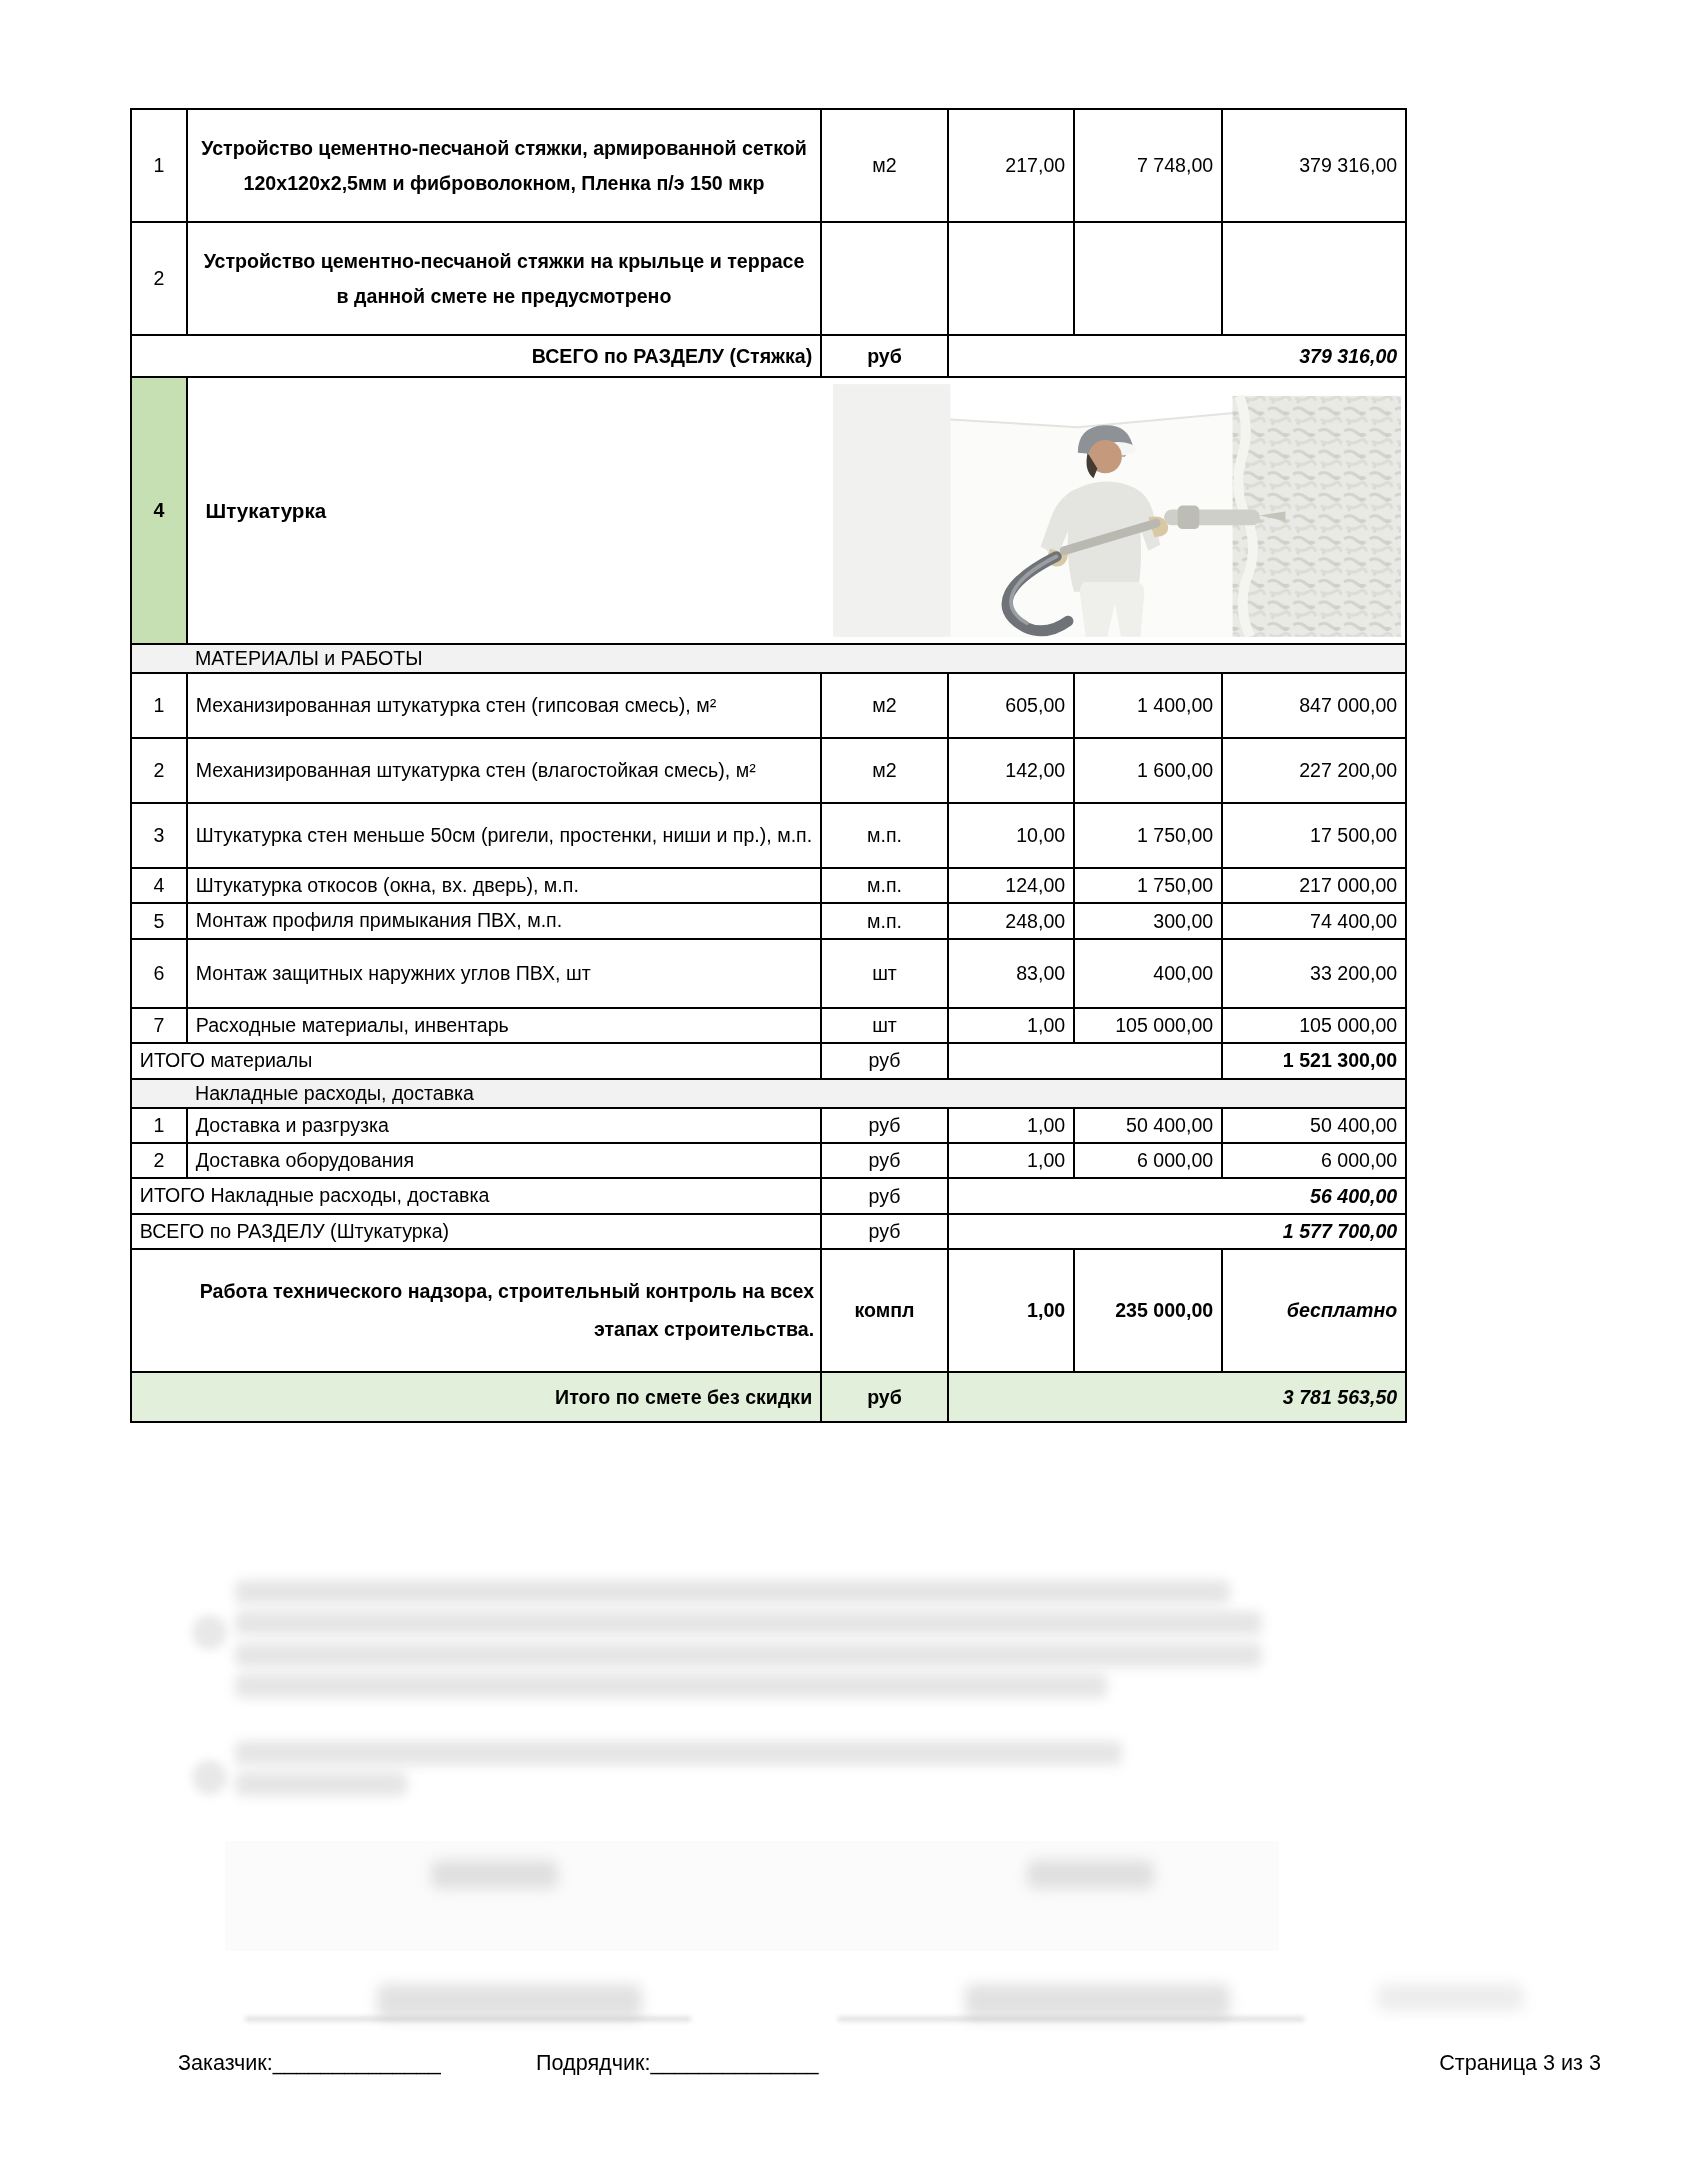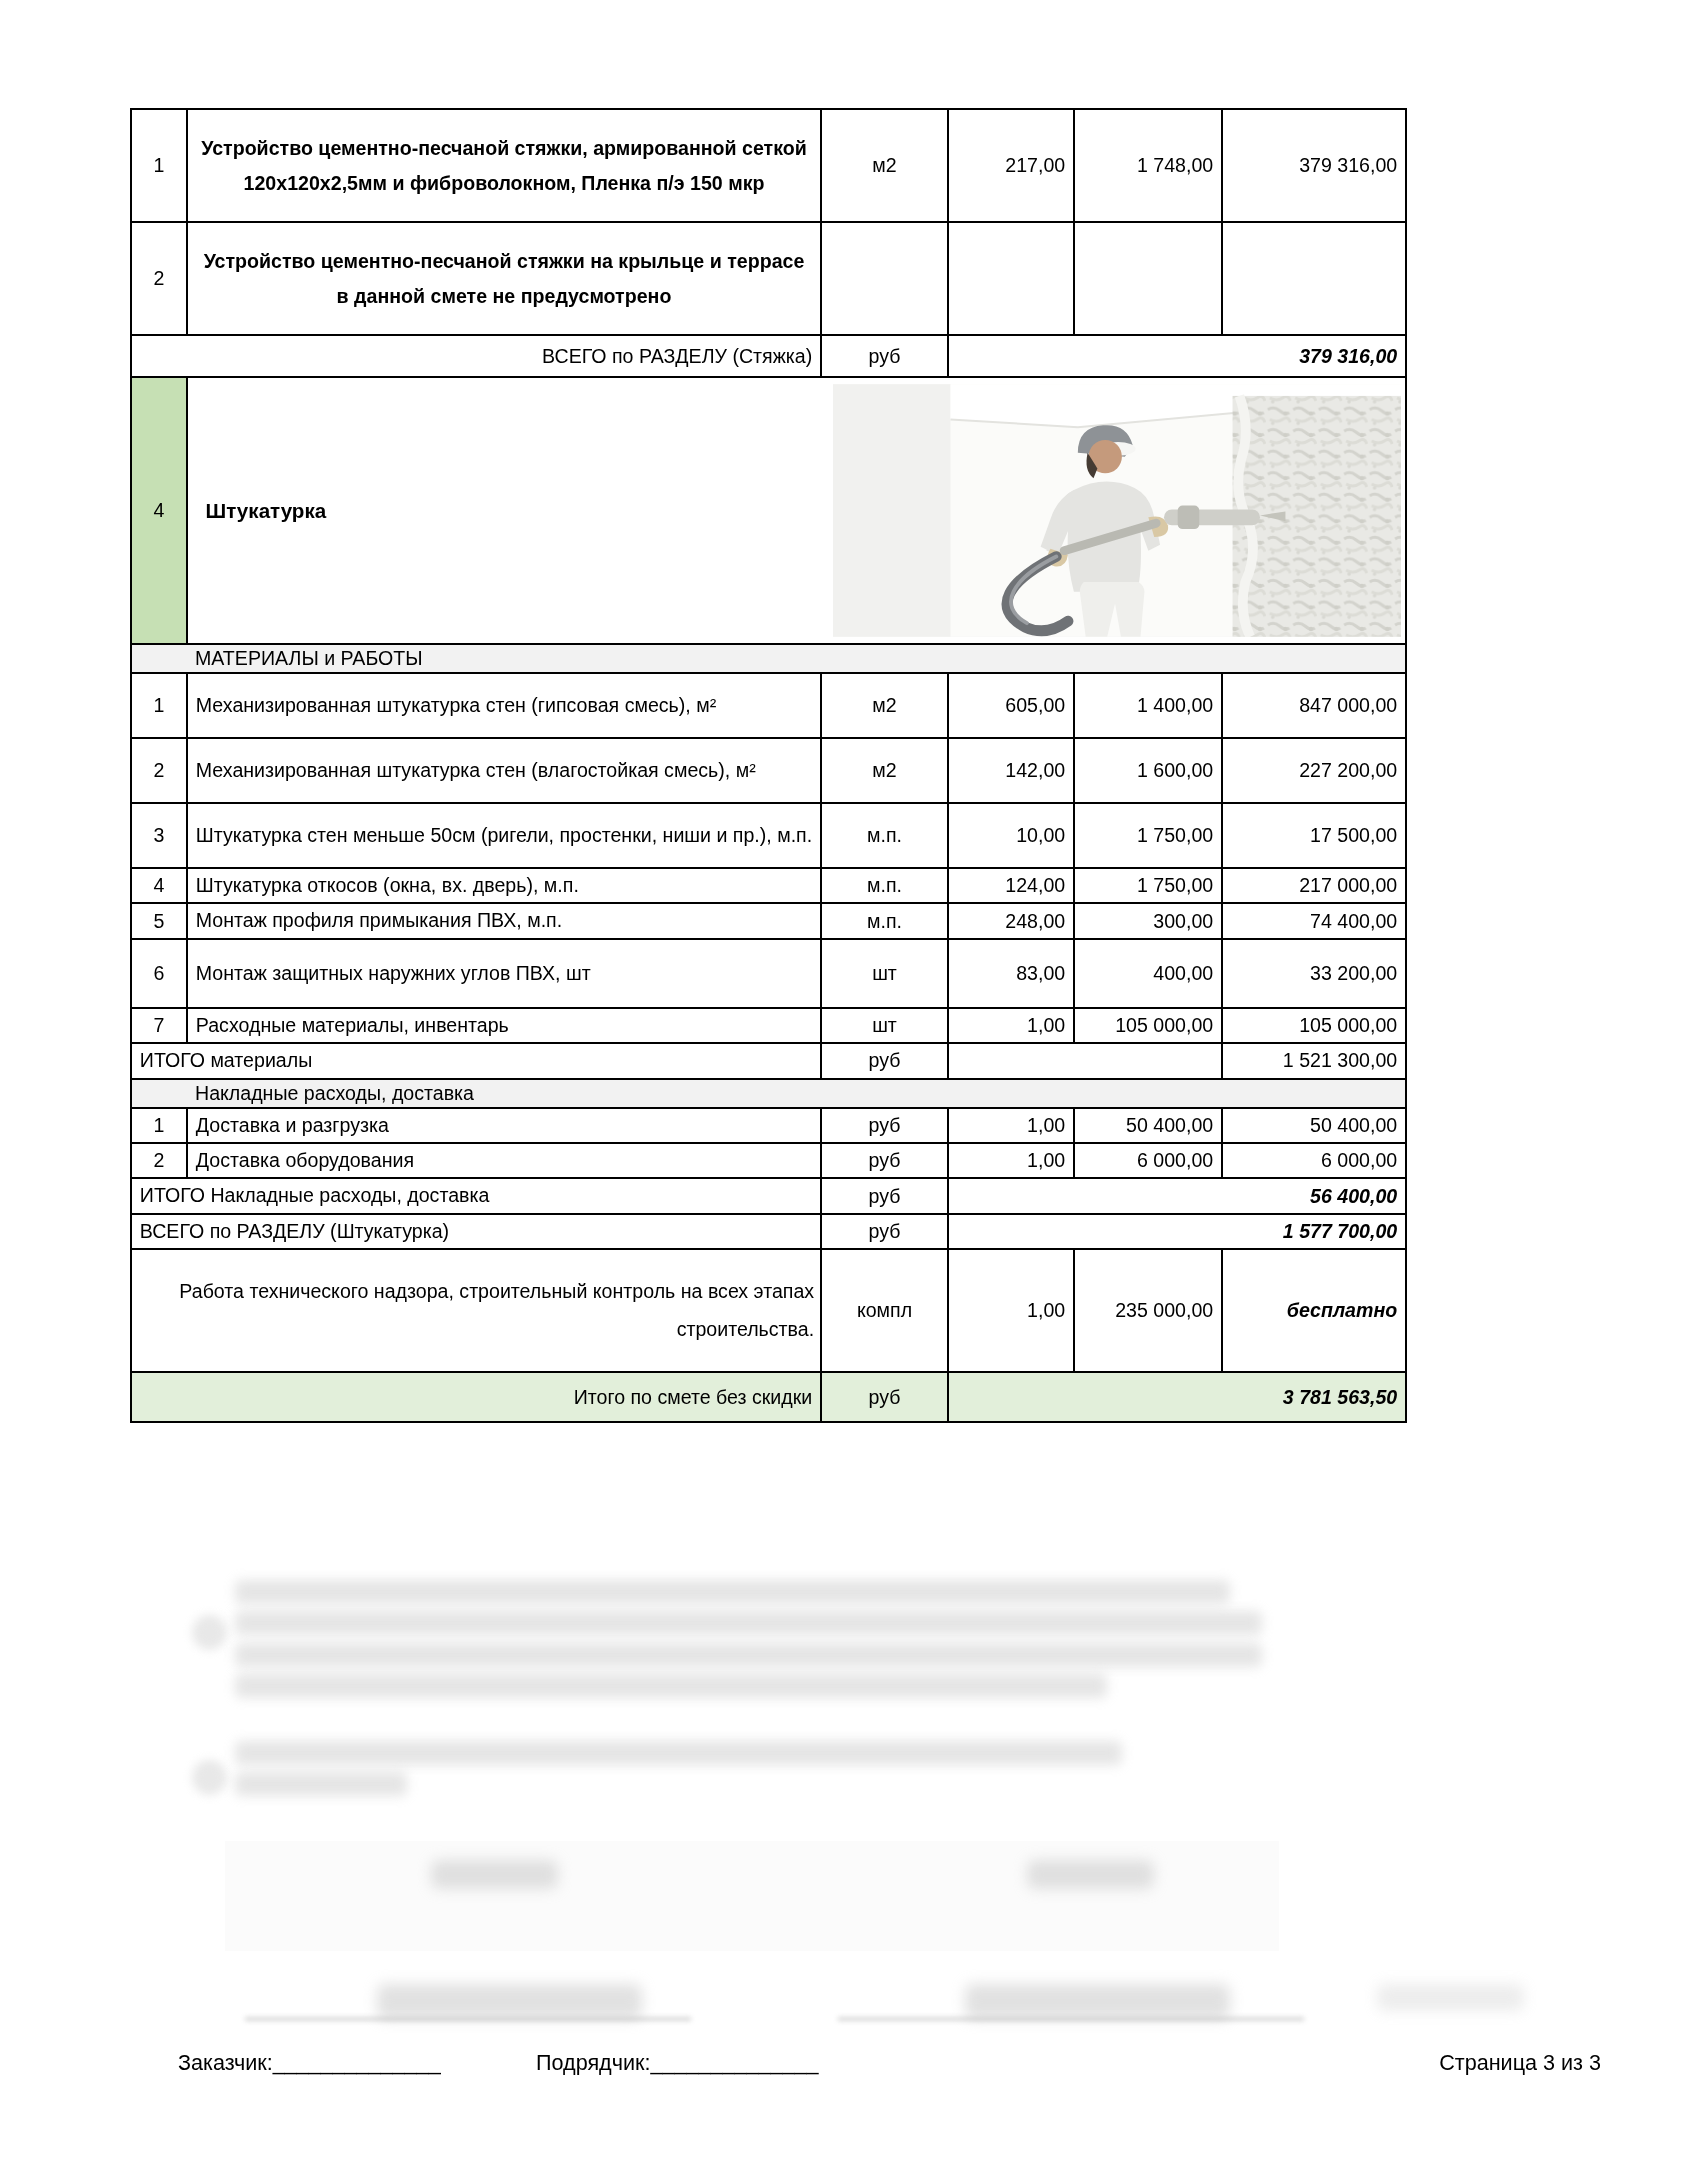--- a/index.html
+++ b/index.html
@@ -14,21 +14,21 @@
     overflow:hidden;
   }
   col.c-num{width:56px}col.c-desc{width:634px}col.c-unit{width:127px}
   col.c-qty{width:126px}col.c-price{width:148px}col.c-total{width:184px}
 
   .num{text-align:center;}
   .unit{text-align:center;}
   .val{text-align:right;padding-right:9.8px;}
   .desc{text-align:center;line-height:1.75;padding-left:7.8px;font-weight:bold;}
   .desc2{text-align:left;line-height:1.5;padding-left:7.8px;}
-  .b{font-weight:normal;margin-top:24px;}
+  .b{font-weight:bold;margin-top:24px;}
   .bi{font-weight:bold;font-style:italic;}
   .right{text-align:right;}
   .greenCell{background:#c6e0b4;}
   .greenRow{background:#e2efda;}
   .grayRow{background:#f2f2f2;}
   .bt3 td{border-top-width:2.9px;}
   .bb3 td{border-bottom-width:2.9px;}
   table.est{border:2.9px solid #000;}
 
   .h115{height:113px}.h43{height:42px}.h272{height:267px}.h33{height:24px}
@@ -60,21 +60,21 @@
         <col class="c-price">
         <col class="c-total">
     </colgroup>
 
     <tbody>
         <tr class="h115">
       <td class="num">1</td>
       <td class="desc">Устройство цементно-песчаной стяжки, армированной сеткой 120х120х2,5мм и фиброволокном, Пленка п/э 150 мкр</td>
       <td class="unit">м2</td>
       <td class="val">217,00</td>
-      <td class="val">1 748,00</td>
+      <td class="val">7 748,00</td>
       <td class="val">379 316,00</td>
     </tr>
     <tr class="h115">
       <td class="num">2</td>
       <td class="desc">Устройство цементно-песчаной стяжки на крыльце и террасе в данной смете не предусмотрено</td>
       <td class="unit"></td>
       <td class="val"></td>
       <td class="val"></td>
       <td class="val"></td>
     </tr>

